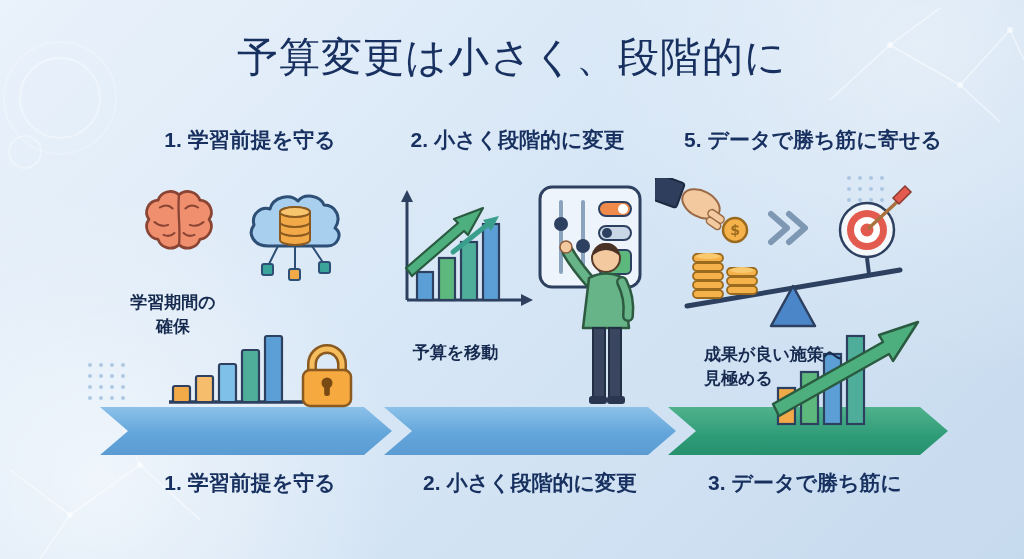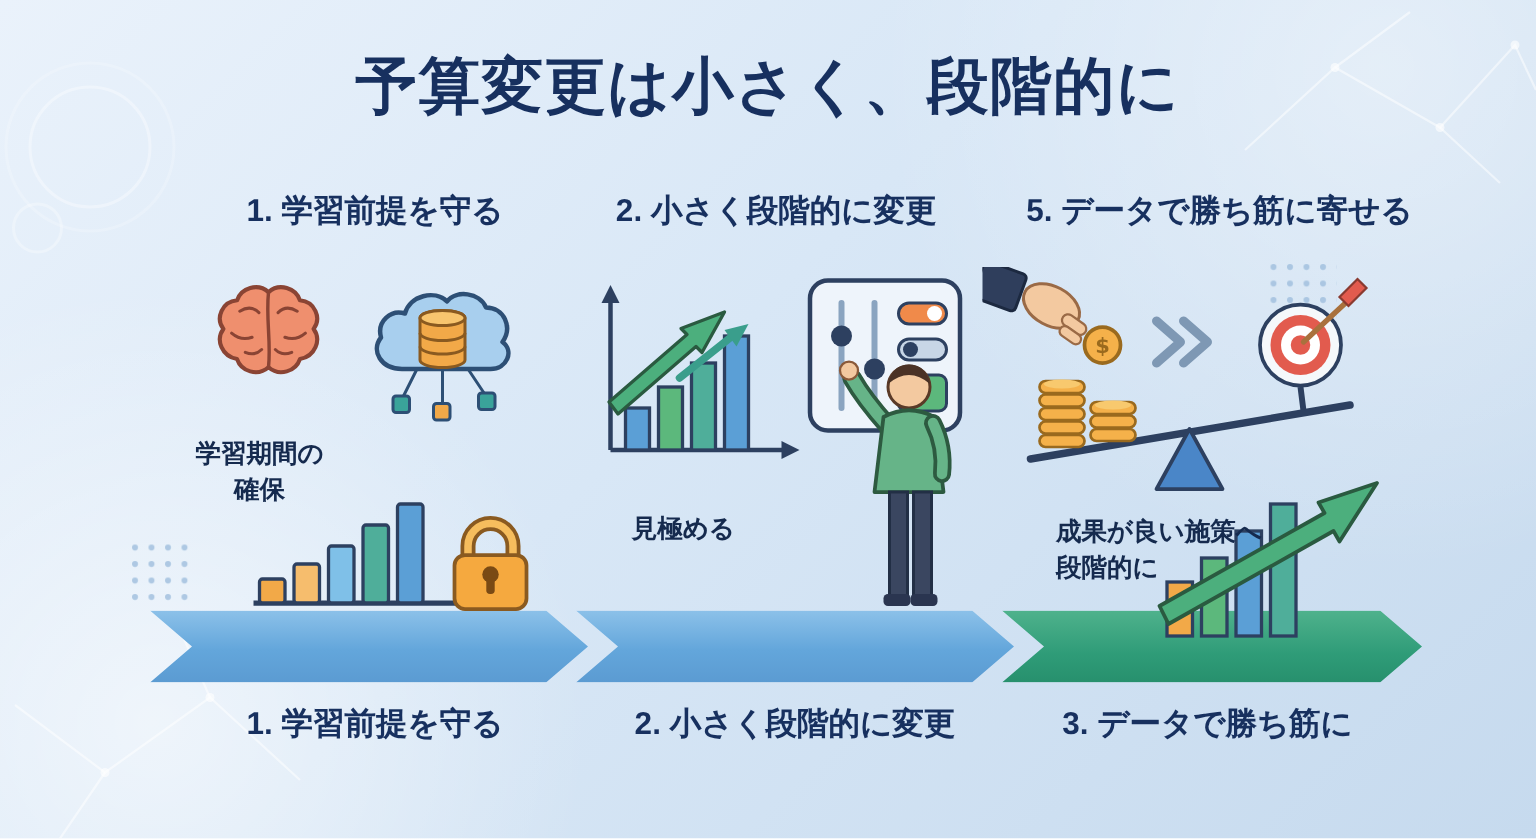--- a/index.html
+++ b/index.html
@@ -5,21 +5,21 @@
   *{margin:0;padding:0;box-sizing:border-box}
   html,body{width:1024px;height:559px;overflow:hidden}
   body{font-family:"Liberation Sans","DejaVu Sans",sans-serif}
   .canvas{position:relative;width:1024px;height:559px;
     background:
       radial-gradient(circle at 10% 86%, rgba(255,255,255,.55), rgba(255,255,255,0) 28%),
       radial-gradient(circle at 90% 8%, rgba(255,255,255,.4), rgba(255,255,255,0) 32%),
       linear-gradient(135deg,#eaf2fb 0%,#d8e7f6 45%,#c6daee 100%);}
   .bg-decor{position:absolute;inset:0;z-index:0}
   .title{position:absolute;top:30px;left:0;width:100%;text-align:center;
-    font-size:41px;font-weight:700;color:#17305f;letter-spacing:1px;z-index:2}
+    font-size:41px;font-weight:400;color:#17305f;letter-spacing:1px;z-index:2}
   .step-heading{position:absolute;top:126px;font-size:21px;font-weight:700;color:#17305f;text-align:center;z-index:2}
   .h1{left:105px;width:290px}.h2{left:375px;width:285px}.h3{left:648px;width:330px}
   .caption{position:absolute;font-size:17px;font-weight:700;color:#152a4e;line-height:1.4;text-align:center;z-index:3}
   .caption span{display:block}
   .c1{left:103px;top:291px;width:140px}
   .c2{left:393px;top:341px;width:125px}
   .c3{left:704px;top:343px;width:190px;text-align:left}
   .icon-abs{position:absolute;z-index:2}
   .z3{z-index:3}
   .banner-arrow{position:absolute;top:407px;height:48px;z-index:1;
@@ -157,21 +157,21 @@
     <path d="M33,46 q17,-9 34,0 l6,50 h-46 z" fill="#66b488" stroke="#2d5a40" stroke-width="2.5" stroke-linejoin="round"></path>
     <path d="M66,50 q8,16 6,34" fill="none" stroke="#2d5a40" stroke-width="12" stroke-linecap="round"></path>
     <path d="M66,50 q8,16 6,34" fill="none" stroke="#66b488" stroke-width="7" stroke-linecap="round"></path>
     <rect x="37" y="96" width="12" height="70" fill="#3a4660" stroke="#222f45" stroke-width="2"></rect>
     <rect x="53" y="96" width="12" height="70" fill="#3a4660" stroke="#222f45" stroke-width="2"></rect>
     <rect x="33" y="164" width="18" height="8" rx="3" fill="#2a3550"></rect>
     <rect x="51" y="164" width="18" height="8" rx="3" fill="#2a3550"></rect>
   </svg>
 
   <div class="caption c2">
-    <span>見極める</span>
+    <span>予算を移動</span>
   </div>
 
   <svg class="icon-abs" style="left:655px;top:178px" width="292" height="152" viewBox="0 0 292 152">
     <g>
       <line x1="32" y1="128" x2="245" y2="92" stroke="#2d4060" stroke-width="5" stroke-linecap="round"></line>
       <polygon points="138,108 116,148 160,148" fill="#4a86c8" stroke="#2d4060" stroke-width="2.5" stroke-linejoin="round"></polygon>
     </g>
     <g stroke="#9a6a1e" stroke-width="1.8">
       <rect x="38" y="112" width="30" height="8" rx="4" fill="#f5b14a"></rect>
       <rect x="38" y="103" width="30" height="8" rx="4" fill="#f5b14a"></rect>
@@ -212,21 +212,21 @@
       <rect x="26" y="80" width="17" height="36" fill="#f2a948"></rect>
       <rect x="49" y="64" width="17" height="52" fill="#5cb87c"></rect>
       <rect x="72" y="46" width="17" height="70" fill="#5b9fd6"></rect>
       <rect x="95" y="28" width="17" height="88" fill="#4fae9a"></rect>
     </g>
     <polygon points="11,106 121,44 125,51 150,12 111,25 115,32 5,94" transform="translate(16,2)" fill="#4caf7d" stroke="#2a5a40" stroke-width="2.5" stroke-linejoin="round"></polygon>
   </svg>
 
   <div class="caption c3">
     <span>成果が良い施策へ</span>
-    <span>段階的に</span>
+    <span>見極める</span>
   </div>
 
   <div class="banner-arrow ba1"></div>
   <div class="banner-arrow ba2"></div>
   <div class="banner-arrow ba3"></div>
 
   <div class="banner-label bl1">
     <span>1. 学習前提を守る</span>
   </div>
   <div class="banner-label bl2">

